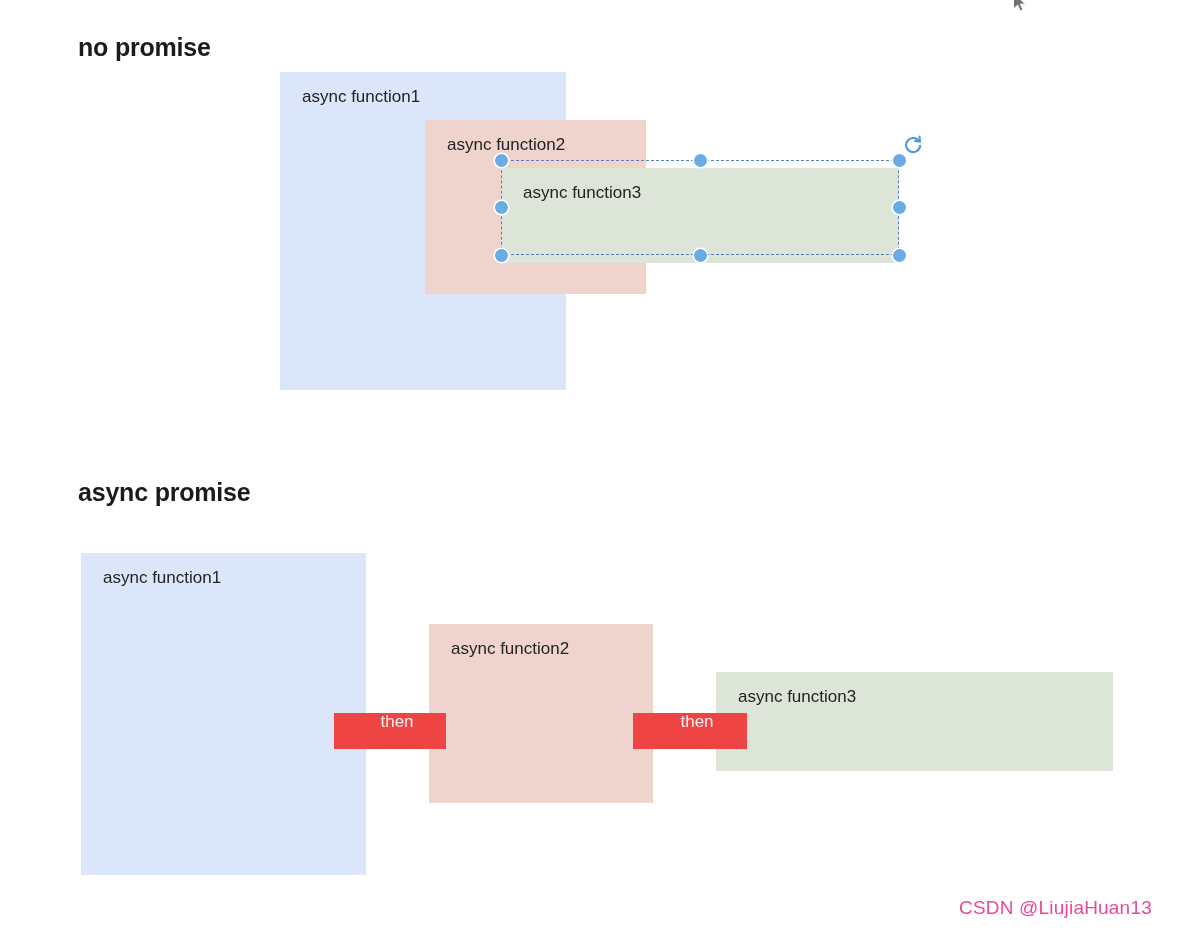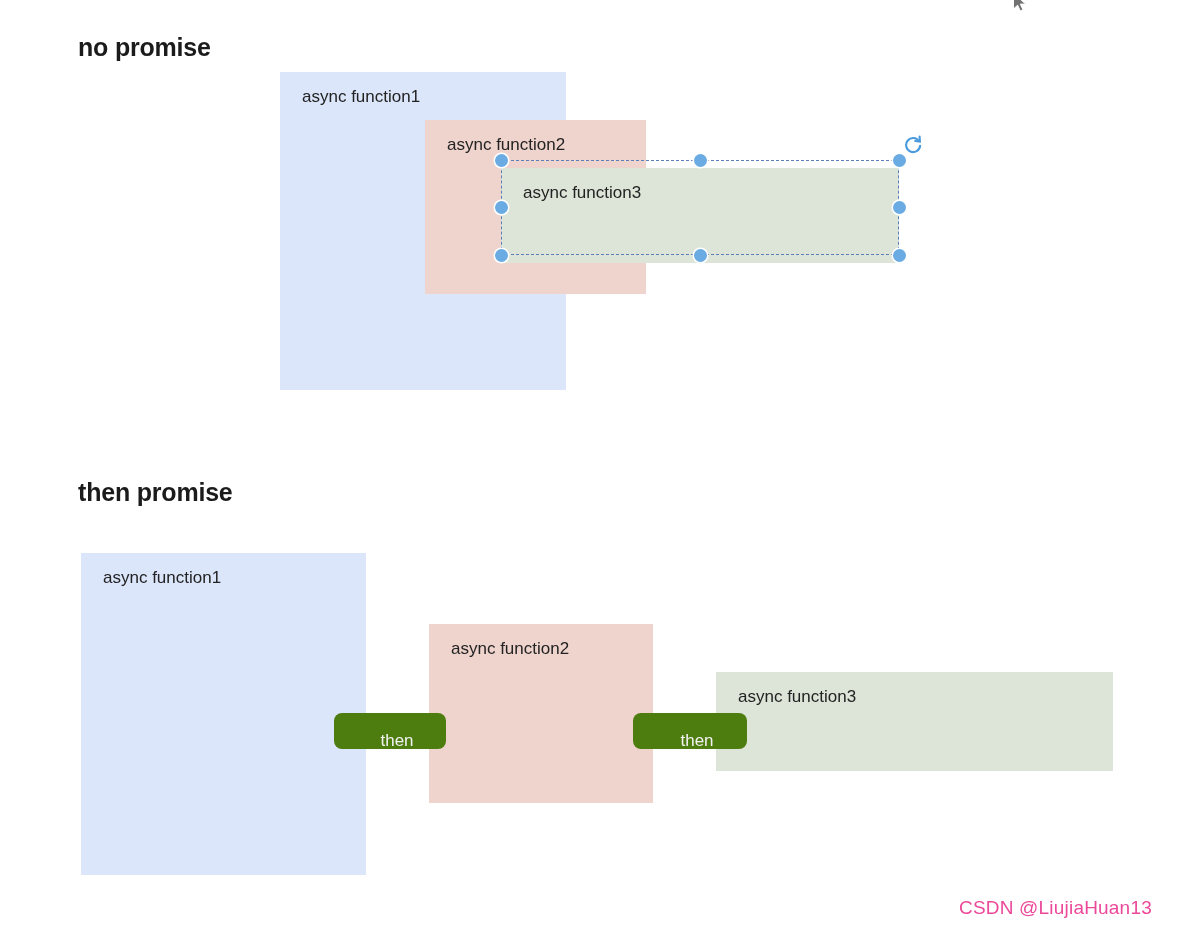--- a/index.html
+++ b/index.html
@@ -44,26 +44,25 @@
     color: #232323;
     white-space: nowrap;
   }
   .box-blue  { background: #dce6fa; text-align: center; }
   .box-pink  { background: #efd4cd; }
   .box-green { background: #dde5d8; margin-top: 8px; }
 
   
   .then-box {
     position: absolute;
-    background: #4d7c0f;
+    background: #ef4444;
     box-sizing: border-box;
     display: flex;
-    align-items: flex-end;
+    align-items: flex-start;
     justify-content: center;
-    border-radius: 8px;
   }
   .then-box .then-label {
     font-family: "Liberation Sans", sans-serif;
     font-size: 17px;
     color: #f2f2f2;
     line-height: 1;
     padding-left: 14px;
   }
 
   
@@ -119,21 +118,21 @@
     <div class="section-heading" style="left:78px; top:33px;">no promise</div>
     <div class="flow-box box-blue" style="left:280px; top:72px; width:286px; height:318px;">
       <span class="box-label">async function1</span>
     </div>
     <div class="flow-box box-pink" style="left:425px; top:120px; width:221px; height:174px;">
       <span class="box-label">async function2</span>
     </div>
     <div class="flow-box box-green" style="left:501px; top:160px; width:398px; height:95px;">
       <span class="box-label">async function3</span>
     </div>
-    <div class="section-heading" style="left:78px; top:478px;">then promise</div>
+    <div class="section-heading" style="left:78px; top:478px;">async promise</div>
     <div class="flow-box box-blue" style="left:81px; top:553px; width:285px; height:322px;">
       <span class="box-label">async function1</span>
     </div>
     <div class="flow-box box-pink" style="left:429px; top:624px; width:224px; height:179px;">
       <span class="box-label">async function2</span>
     </div>
     <div class="flow-box box-green" style="left:716px; top:664px; width:397px; height:99px;">
       <span class="box-label">async function3</span>
     </div>
     <div class="then-box" style="left:334px; top:713px; width:112px; height:36px;">

